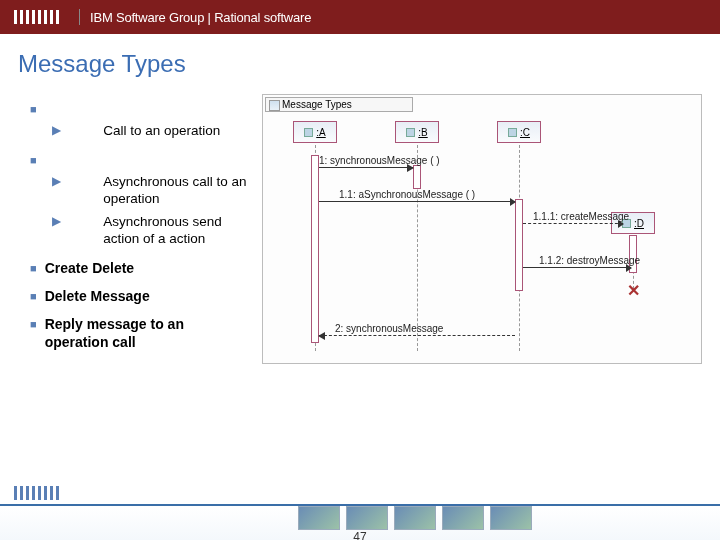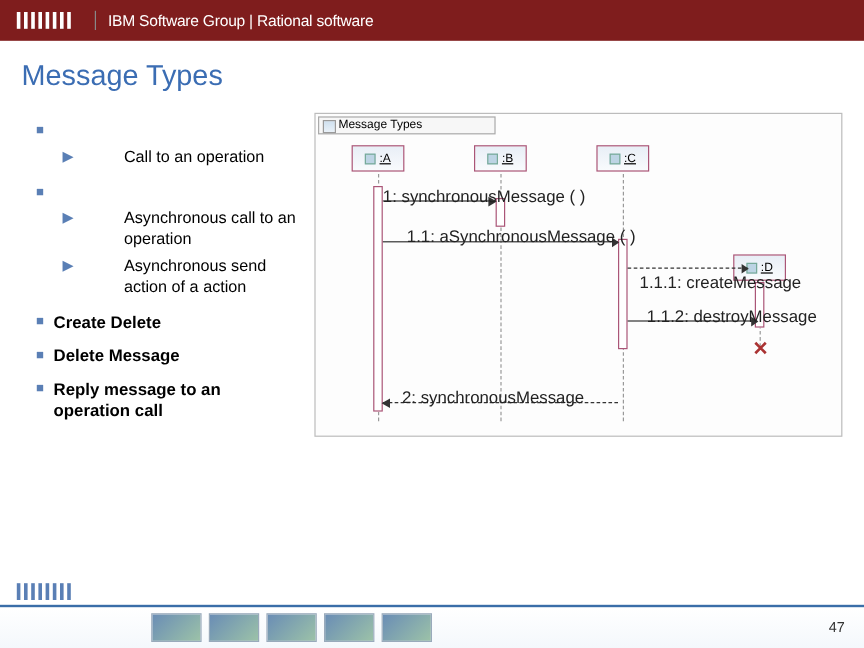--- a/index.html
+++ b/index.html
@@ -48,37 +48,37 @@
   .actB1 { left:150px; top:70px; height:24px; }
   .actC1 { left:252px; top:104px; height:92px; }
   .actD1 { left:366px; top:140px; height:38px; }
 
   .arrow { position:absolute; height:0; border-top:1px solid #333; }
   .arrow.open::after { content:""; position:absolute; right:-1px; top:-4px; width:0; height:0; border-left:6px solid #333; border-top:4px solid transparent; border-bottom:4px solid transparent; }
   .arrow.solid::after { content:""; position:absolute; right:-1px; top:-4px; border-left:7px solid #333; border-top:4px solid transparent; border-bottom:4px solid transparent; }
   .arrow.left::after { right:auto; left:-1px; border-left:none; border-right:7px solid #333; }
   .arrow.dash { border-top:1px dashed #333; }
 
-  .albl { position:absolute; font-size:14px; color:#222; white-space:nowrap; }
+  .albl { position:absolute; font-size:10px; color:#222; white-space:nowrap; }
 
   .destroy { position:absolute; font-size:16px; color:#a33; left: 364px; top: 186px; font-weight:bold; }
 
   .m1 { left:56px; top:72px; width:94px; }
   .m1l { left:56px; top:60px; }
   .m2 { left:56px; top:106px; width:196px; }
   .m2l { left:76px; top:94px; }
   .m3 { left:260px; top:128px; width:100px; }
-  .m3l { left:270px; top:116px;margin-top:16px; }
+  .m3l { left:270px; top:116px; }
   .m4 { left:260px; top:172px; width:108px; }
   .m4l { left:276px; top:160px; }
   .m5 { left:56px; top:240px; width:196px; }
   .m5l { left:72px; top:228px; }
 
   
-  .footer { position:absolute; left:0; bottom:0; width:720px; height:36px; border-top:2px solid #3a6ea8; display:flex; align-items:center; justify-content:space-between; padding: 0 16px; background: linear-gradient(#fff,#f4f8fc); }
+  .footer { position:absolute; left:0; bottom:0; width:720px; height:36px; border-top:2px solid #3a6ea8; display:flex; align-items:center; justify-content:space-between; padding: 0 16px; background: linear-gradient(#fff,#f4f8fc); flex-direction: column; }
   .foot-art { display:flex; gap:6px; margin-left:110px; }
   .foot-art .th { width:42px; height:24px; border:1px solid #9ab; background: linear-gradient(135deg,#6a8db5,#9cc2a8); }
   .pagenum { font-size: 12px; color:#333; }
   .ibm-foot { position:absolute; left:14px; bottom:40px; display:flex; gap:3px; }
   .ibm-foot .bar{ width:3px; height:14px; background:#5a7fb5; }
 </style>
 </head>
 <body>
 
 <div class="slide">

